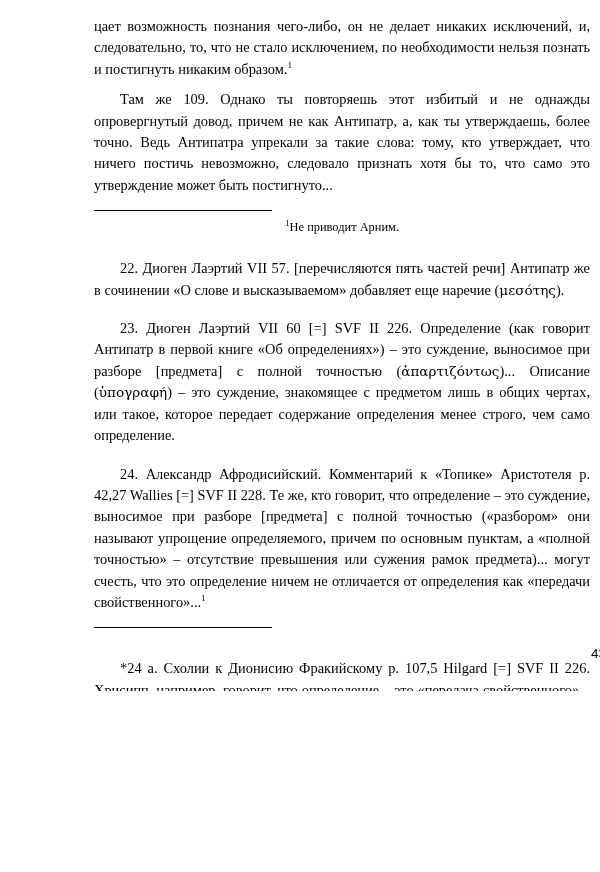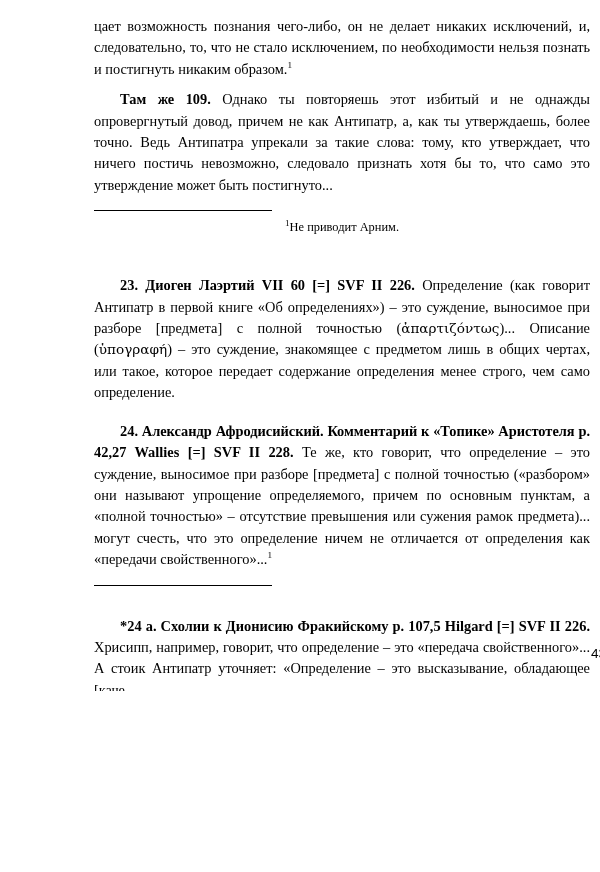--- a/index.html
+++ b/index.html
@@ -34,21 +34,21 @@
   }
   .para {
     text-indent: 26px;
   }
   .para-noindent {
     text-indent: 0;
   }
   .gap-sm { height: 9px; }
   .gap-md { height: 17px; }
   .gap-lg { height: 22px; }
-  b, .bold { font-weight: bold; }
+  b, .bold { font-weight: normal; }
   .greek {
     font-family: "DejaVu Serif", serif;
     font-size: 13.6px;
   }
   .footnote-rule {
     width: 178px;
     height: 0;
     border-top: 1px solid #000000;
     margin: 14px 0 8px 0;
   }
@@ -86,20 +86,23 @@
   </div>
 
   <div class="footnote-rule"></div>
 
   <div class="footnote">
     <p><sup>1</sup><span>Не приводит Арним.</span></p>
   </div>
 
   <div class="gap-lg"></div>
 
+  <div class="body-text block">
+    <p class="para"><b>22. Диоген Лаэртий VII 57.</b><span> [перечисляются пять частей речи] Антипатр же в сочинении «О слове и высказываемом» добавляет еще наречие (</span><span class="greek">μεσότης</span><span>).</span></p>
+  </div>
 
   <div class="gap-md"></div>
 
   <div class="body-text block">
     <p class="para"><b>23. Диоген Лаэртий VII 60 [=] SVF II 226.</b><span> Определение (как говорит Антипатр в первой книге «Об определениях») – это суждение, выносимое при разборе [предмета] с полной точностью (</span><span class="greek">ἀπαρτιζόντως</span><span>)... Описание (</span><span class="greek">ὑπογραφή</span><span>) – это суждение, знакомящее с предметом лишь в общих чертах, или такое, которое передает содержание определения менее строго, чем само определение.</span></p>
   </div>
 
   <div class="gap-md"></div>
 
   <div class="body-text block">

